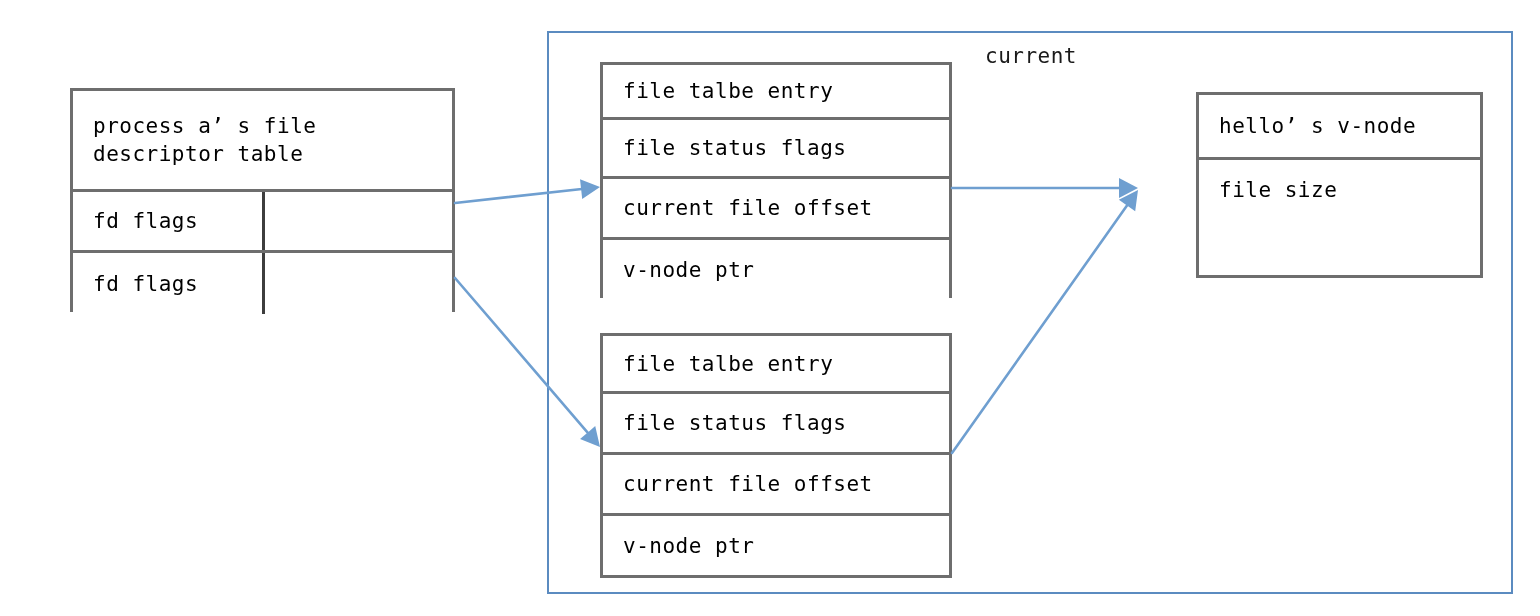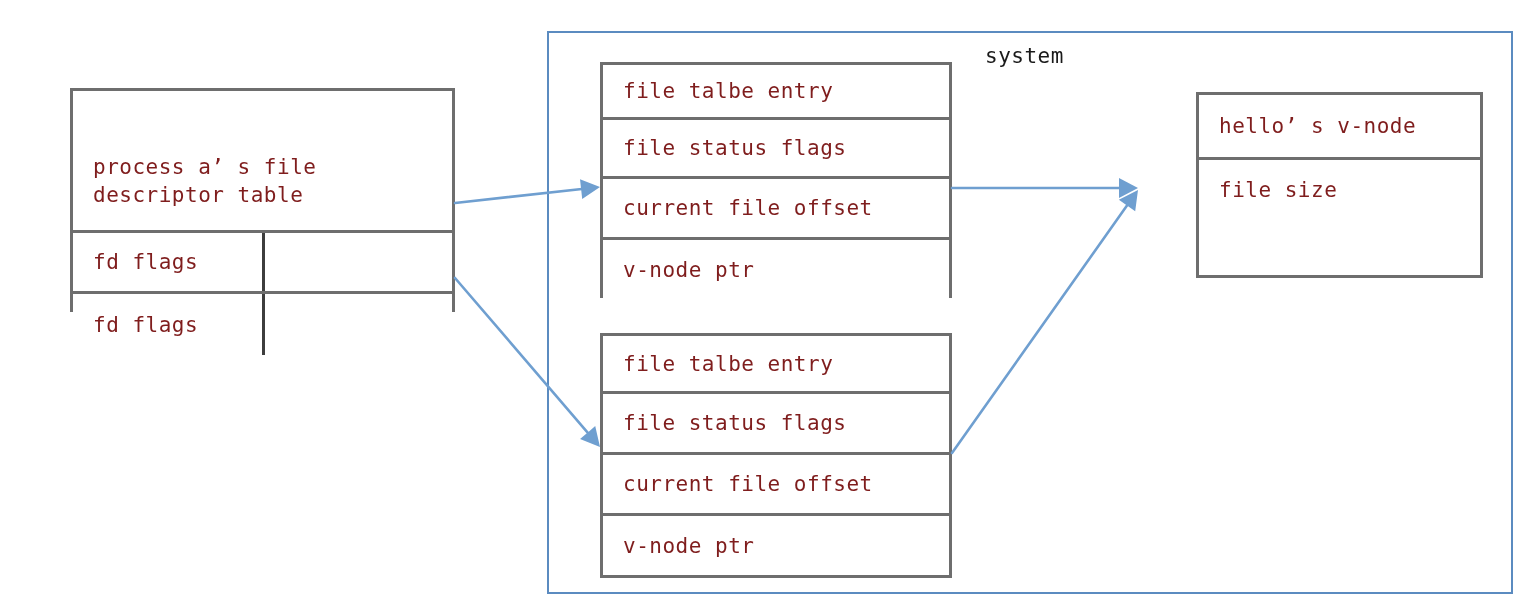--- a/index.html
+++ b/index.html
@@ -48,21 +48,21 @@
     box-sizing: border-box;
     display: flex;
     align-items: center;
     border-bottom: 3px solid #6e6e6e;
     background: #ffffff;
   }
   .brow:last-child { border-bottom: none; }
   .bcell {
     padding-left: 20px;
     font-size: 21px;
-    color: #7f1d1d;
+    color: #000000;
     letter-spacing: 0.5px;
     white-space: nowrap;
   }
   .bcell.two-line {
     line-height: 1.32;
     white-space: pre-line;
     padding-top: 2px;
   }
   .split-left {
     box-sizing: border-box;
@@ -73,21 +73,21 @@
     align-items: center;
     text-align: center;
   }
   .split-right {
     flex: 1;
     height: 100%;
   }
 
   
   #fd-table { left: 70px; top: 88px; width: 385px; height: 224px; }
-  #fd-table .r-head { height: 101px; align-items: center; margin-top: 41px; }
+  #fd-table .r-head { height: 101px; align-items: center; }
   #fd-table .r-fd   { height: 61px; }
 
   
   #file-table-1 { left: 600px; top: 62px;  width: 352px; height: 236px; }
   #file-table-2 { left: 600px; top: 333px; width: 352px; height: 245px; }
   .ft .brow { height: 59px; }
   #file-table-1 .brow:nth-child(1) { height: 55px; }
   #file-table-1 .brow:nth-child(2) { height: 59px; }
   #file-table-1 .brow:nth-child(3) { height: 61px; }
   #file-table-2 .brow:nth-child(1) { height: 58px; }
@@ -108,21 +108,21 @@
     height: 616px;
     pointer-events: none;
   }
 </style>
 </head>
 <body>
 
 <div id="canvas">
 
   <div class="system-box"></div>
-  <div class="system-label">system</div>
+  <div class="system-label">current</div>
 
   <div class="btable" id="fd-table">
     <div class="brow r-head">
       <div class="bcell two-line">process a’ s file
 descriptor table</div>
     </div>
     <div class="brow r-fd">
       <div class="split-left">
         <span class="bcell">fd flags</span>
       </div>

